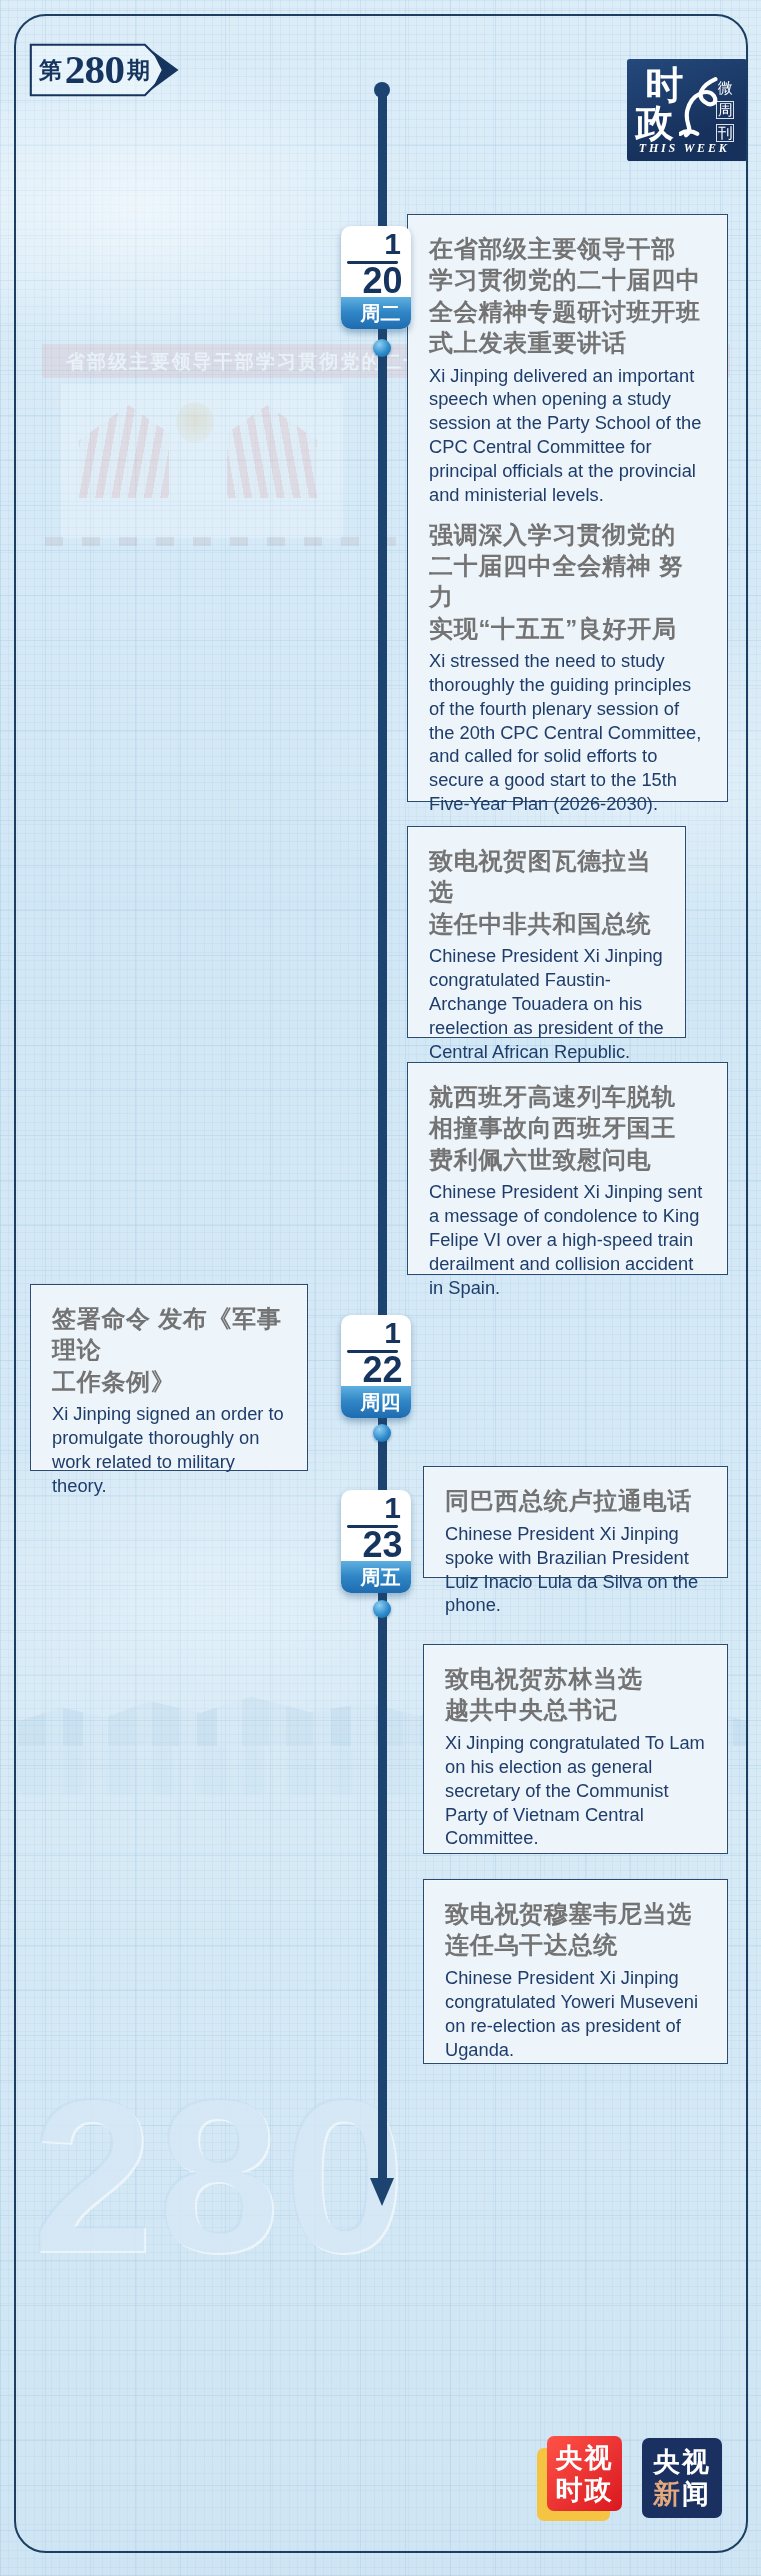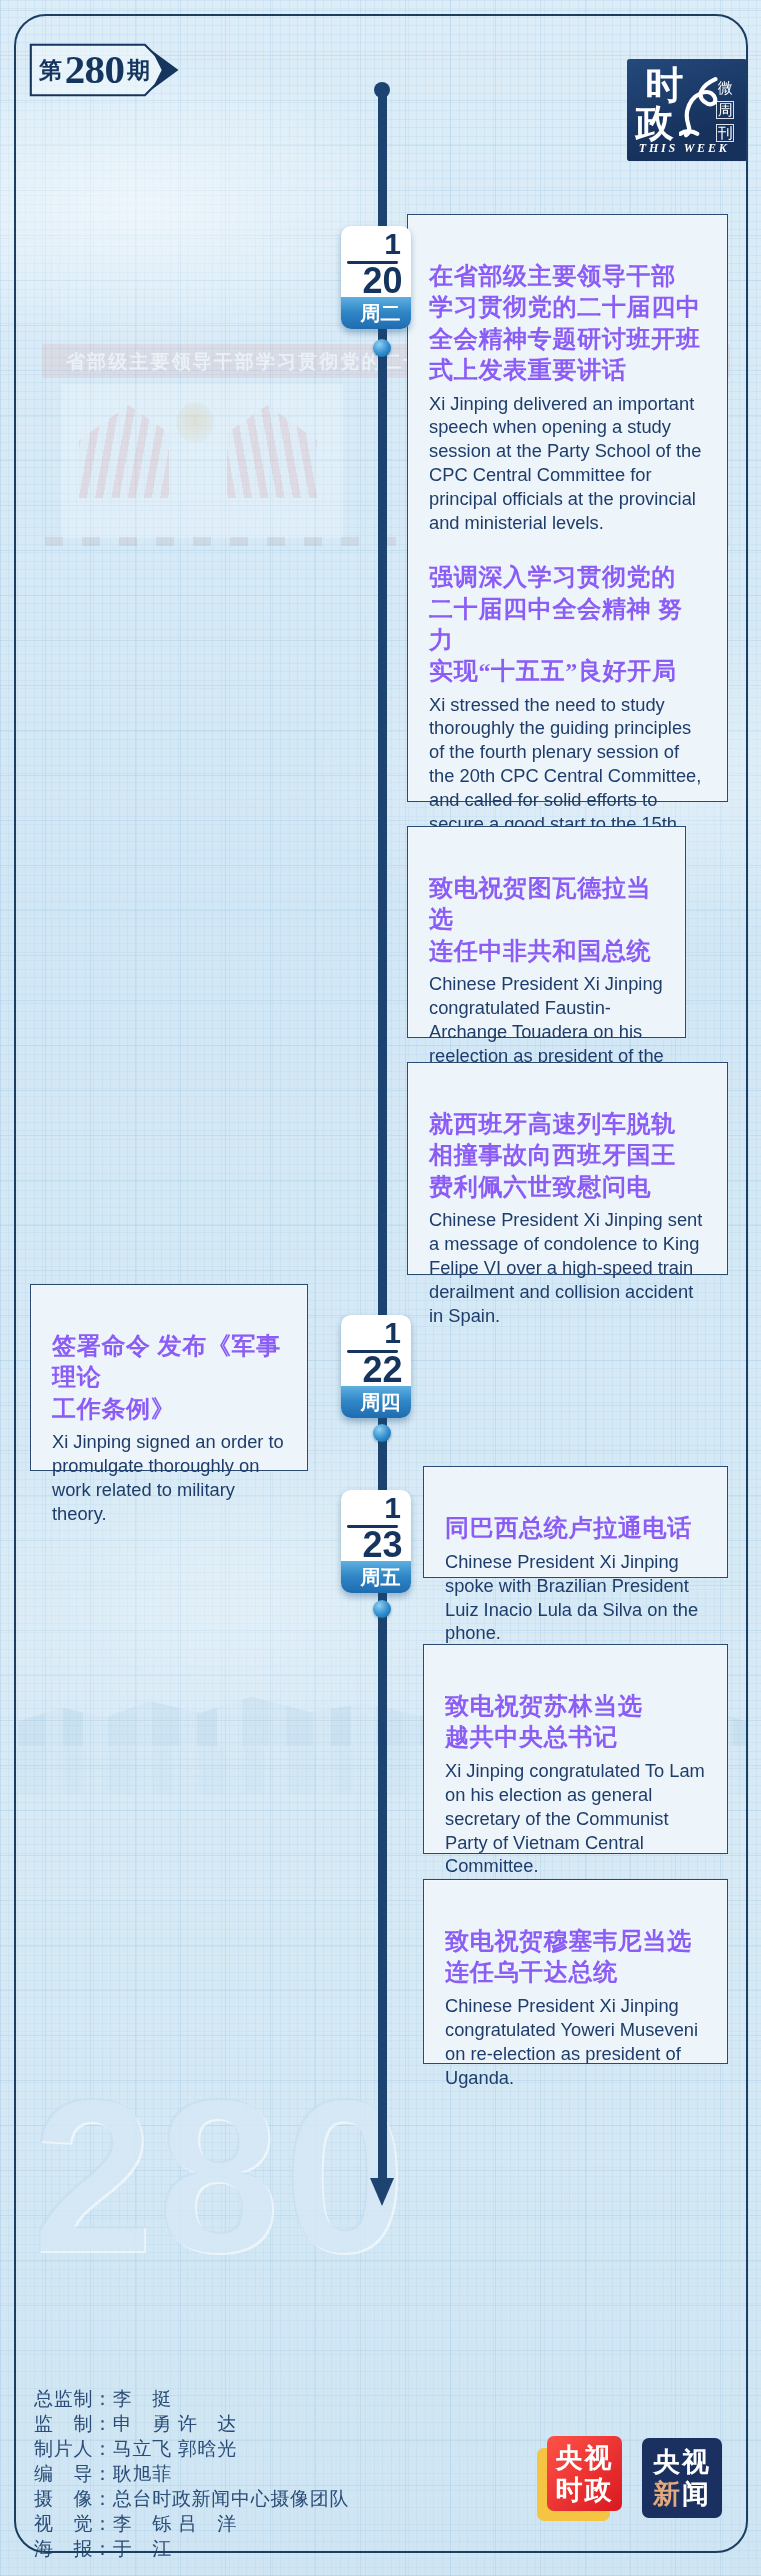--- a/index.html
+++ b/index.html
@@ -112,22 +112,22 @@
   
   .card { position:absolute; background:#edf4fa; border:1.4px solid #2a4a72; padding:18.3px 21px; z-index:8;
     box-shadow:0 0 0 0.7px rgba(255,255,255,.4) inset; }
   .c1 { left:407px; top:214px;  width:321px; height:588px; }
   .c2 { left:407px; top:826px; width:279px; height:212px; }
   .c3 { left:407px; top:1062px; width:321px; height:213px; }
   .c4 { left:30px;  top:1284px; width:278px; height:187px; }
   .c5 { left:423px; top:1466px; width:305px; height:112px; }
   .c6 { left:423px; top:1644px; width:305px; height:210px; }
   .c7 { left:423px; top:1879px; width:305px; height:185px; }
-  .zh { font-family:Liberation Serif, serif; font-weight:700; color:#8b5cf6;
-    font-size:24px; line-height:1.3; letter-spacing:0.7px; white-space:pre-line; margin-bottom:5.6px;margin-top:28px; }
+  .zh { font-family:Liberation Sans, sans-serif; font-weight:700; color:#737373;
+    font-size:24px; line-height:1.3; letter-spacing:0.7px; white-space:pre-line; margin-bottom:5.6px; }
   .en { color:#1e3d6b; font-size:18.3px; line-height:1.3; margin-bottom:12.7px; }
   .card .block:last-child .en { margin-bottom:0; }
 
   
   .credits { position:absolute; left:34px; top:2386px; z-index:20; color:#2a4d78;
     font-size:19px; line-height:25px; letter-spacing:0.7px; font-weight:500; }
 
   
   .accent-square { position:absolute; left:537px; top:2448px; width:73px; height:73px;
     background:#f5c443; border-radius:7px; z-index:20; }
@@ -275,29 +275,20 @@
   </div>
 
   <div class="card c7">
     <div class="block">
       <div class="zh">致电祝贺穆塞韦尼当选
 连任乌干达总统</div>
       <div class="en">Chinese President Xi Jinping congratulated Yoweri Museveni on re-election as president of Uganda.</div>
     </div>
   </div>
 
-  <div class="credits">
-    <div>总监制：李　挺</div>
-    <div>监　制：申　勇 许　达</div>
-    <div>制片人：马立飞 郭晗光</div>
-    <div>编　导：耿旭菲</div>
-    <div>摄　像：总台时政新闻中心摄像团队</div>
-    <div>视　觉：李　铄 吕　洋</div>
-    <div>海　报：于　江</div>
-  </div>
 
   <div class="accent-square"></div>
   <div class="logo-red">
     <div class="logo-line">央视</div>
     <div class="logo-line"><span class="ch-white">时</span><span class="ch-white">政</span></div>
   </div>
   <div class="logo-navy">
     <div class="logo-line">央视</div>
     <div class="logo-line"><span class="ch-tan">新</span><span class="ch-white">闻</span></div>
   </div>

